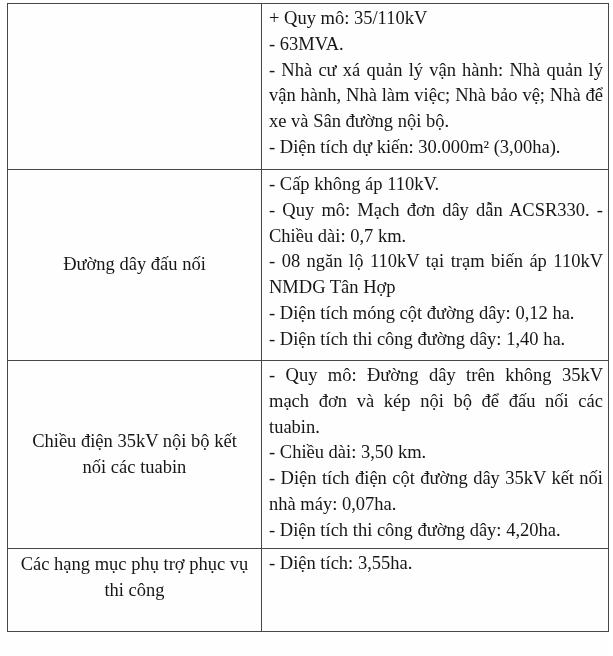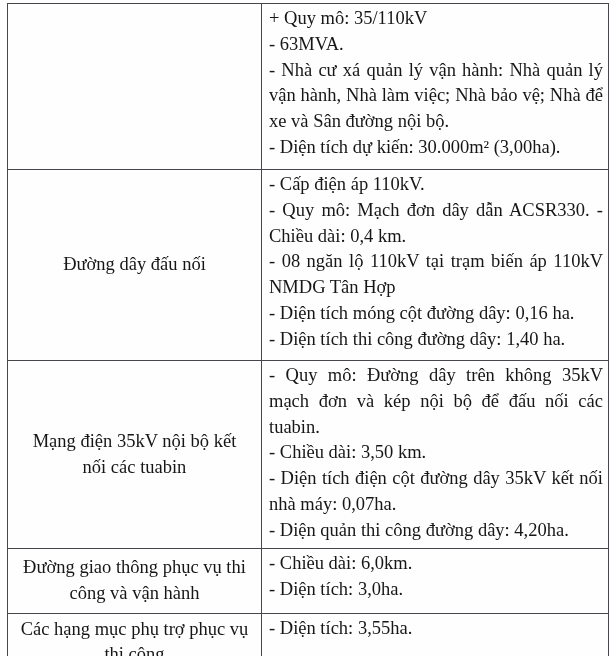--- a/index.html
+++ b/index.html
@@ -69,45 +69,38 @@
         <p>+ Quy mô: 35/110kV</p>
         <p>- 63MVA.</p>
         <p>- Nhà cư xá quản lý vận hành: Nhà quản lý vận hành, Nhà làm việc; Nhà bảo vệ; Nhà để xe và Sân đường nội bộ.</p>
         <p>- Diện tích dự kiến: 30.000m² (3,00ha).</p>
       </td>
     </tr>
 
     <tr class="r1">
       <td class="label-cell">Đường dây đấu nối</td>
       <td class="detail-cell">
-        <p>- Cấp điện áp 110kV.</p>
-        <p>- Quy mô: Mạch đơn dây dẫn ACSR330. - Chiều dài: 0,4 km.</p>
+        <p>- Cấp không áp 110kV.</p>
+        <p>- Quy mô: Mạch đơn dây dẫn ACSR330. - Chiều dài: 0,7 km.</p>
         <p>- 08 ngăn lộ 110kV tại trạm biến áp 110kV NMDG Tân Hợp</p>
-        <p>- Diện tích móng cột đường dây: 0,16 ha.</p>
+        <p>- Diện tích móng cột đường dây: 0,12 ha.</p>
         <p>- Diện tích thi công đường dây: 1,40 ha.</p>
       </td>
     </tr>
 
     <tr class="r2">
-      <td class="label-cell">Mạng điện 35kV nội bộ kết nối các tuabin</td>
+      <td class="label-cell">Chiều điện 35kV nội bộ kết nối các tuabin</td>
       <td class="detail-cell">
         <p>- Quy mô: Đường dây trên không 35kV mạch đơn và kép nội bộ để đấu nối các tuabin.</p>
         <p>- Chiều dài: 3,50 km.</p>
         <p>- Diện tích điện cột đường dây 35kV kết nối nhà máy: 0,07ha.</p>
-        <p>- Diện quản thi công đường dây: 4,20ha.</p>
+        <p>- Diện tích thi công đường dây: 4,20ha.</p>
       </td>
     </tr>
 
-    <tr class="r3">
-      <td class="label-cell">Đường giao thông phục vụ thi công và vận hành</td>
-      <td class="detail-cell">
-        <p>- Chiều dài: 6,0km.</p>
-        <p>- Diện tích: 3,0ha.</p>
-      </td>
-    </tr>
 
     <tr class="r4">
       <td class="label-cell v-top">Các hạng mục phụ trợ phục vụ thi công</td>
       <td class="detail-cell">
         <p>- Diện tích: 3,55ha.</p>
       </td>
     </tr>
   </tbody>
     </table>
 </div>

